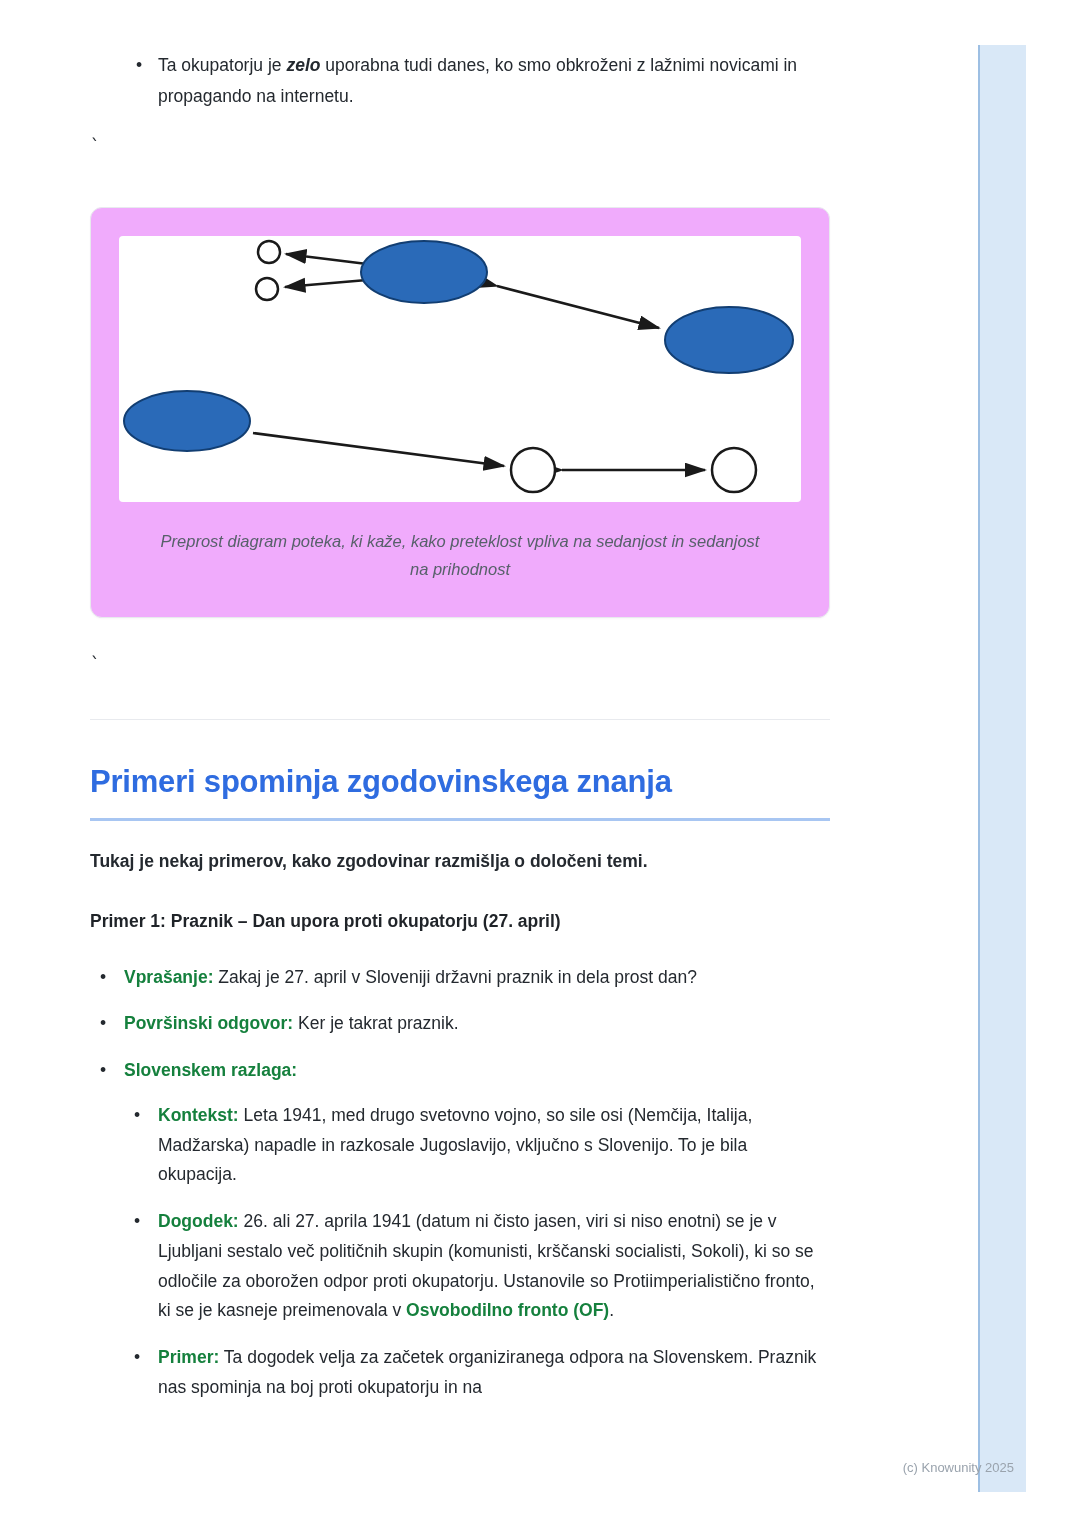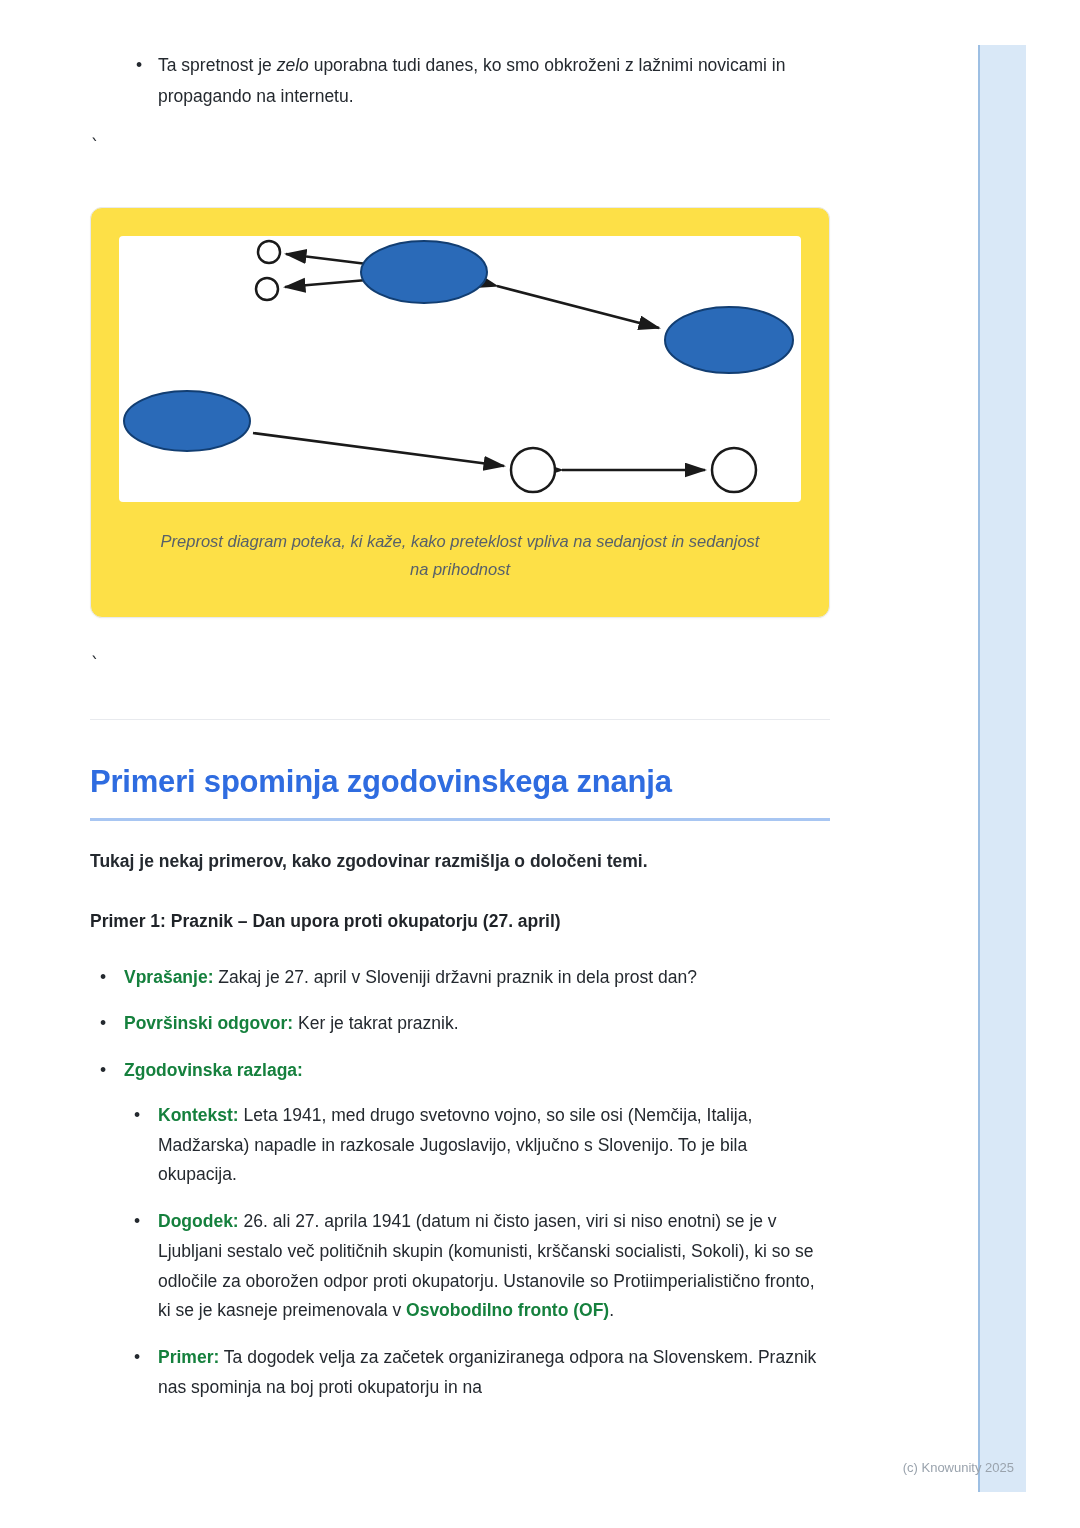--- a/index.html
+++ b/index.html
@@ -12,32 +12,32 @@
   .content{
     position:absolute;left:90px;top:0;width:740px;
   }
   
   .top-list{list-style:none;margin:50px 0 0 46px;padding:0;}
   .top-list li{
     position:relative;padding-left:22px;
     font-size:17.5px;line-height:1.78;color:#24292f;
   }
   .top-list li::before{content:"\2022";position:absolute;left:0;top:0;}
-  em{font-style:italic;}
+  em{font-style:italic;font-weight:bold;}
 
   .tick{
     font-size:17px;color:#24292f;margin-top:26px;line-height:1;
     font-family:"DejaVu Sans Mono",monospace;
   }
   .tick2{margin-top:38px;}
 
   
   .card{
     margin:52px 0 0 0;padding:28px 20px 34px 20px;
-    background:#fde047;border:1px solid #e8eaee;border-radius:12px;
+    background:#f0abfc;border:1px solid #e8eaee;border-radius:12px;
     box-shadow:0 1px 2px rgba(0,0,0,0.03);
   }
   .diagram{
     width:682px;height:266px;margin:0 auto;background:#ffffff;border-radius:4px;
   }
   .diagram svg{display:block;width:100%;height:100%;}
   figcaption{
     margin:26px auto 0 auto;max-width:610px;text-align:center;
     font-style:italic;font-size:16.5px;line-height:1.65;color:#57606a;
   }
@@ -82,21 +82,21 @@
     position:absolute;top:1460px;right:66px;
     font-size:13px;color:#9aa3ad;z-index:5;
   }
 </style>
 </head>
 <body>
 
 <div class="content">
 
   <ul class="top-list">
-    <li><span>Ta spretnost je </span><em>zelo</em><span> uporabna tudi danes, ko smo obkroženi z lažnimi novicami in propagando na internetu.</span></li>
+    <li><span>Ta okupatorju je </span><em>zelo</em><span> uporabna tudi danes, ko smo obkroženi z lažnimi novicami in propagando na internetu.</span></li>
   </ul>
 
   <div class="tick">`</div>
 
   <figure class="card">
     <div class="diagram">
       <svg viewBox="0 0 682 266" xmlns="http://www.w3.org/2000/svg">
         <defs>
           <marker id="ah" markerWidth="10" markerHeight="8" refX="8.2" refY="3" orient="auto" markerUnits="strokeWidth">
             <path d="M0,0 L9,3 L0,6 Z" fill="#1a1a1a"></path>
@@ -134,21 +134,21 @@
   <p class="example-heading">Primer 1: Praznik – Dan upora proti okupatorju (27. april)</p>
 
   <ul class="main-list">
     <li>
       <b>Vprašanje:</b><span> Zakaj je 27. april v Sloveniji državni praznik in dela prost dan?</span>
     </li>
     <li>
       <b>Površinski odgovor:</b><span> Ker je takrat praznik.</span>
     </li>
     <li>
-      <b>Zgodovinska razlaga:</b><span></span>
+      <b>Slovenskem razlaga:</b><span></span>
       <ul class="sub-list">
         <li>
           <b>Kontekst:</b><span> Leta 1941, med drugo svetovno vojno, so sile osi (Nemčija, Italija, Madžarska) napadle in razkosale Jugoslavijo, vključno s Slovenijo. To je bila okupacija.</span>
         </li>
         <li>
           <b>Dogodek:</b><span> 26. ali 27. aprila 1941 (datum ni čisto jasen, viri si niso enotni) se je v Ljubljani sestalo več političnih skupin (komunisti, krščanski socialisti, Sokoli), ki so se odločile za oborožen odpor proti okupatorju. Ustanovile so Protiimperialistično fronto, ki se je kasneje preimenovala v </span><b>Osvobodilno fronto (OF)</b><span>.</span>
         </li>
         <li>
           <b>Primer:</b><span> Ta dogodek velja za začetek organiziranega odpora na Slovenskem. Praznik nas spominja na boj proti okupatorju in na</span>
         </li>

